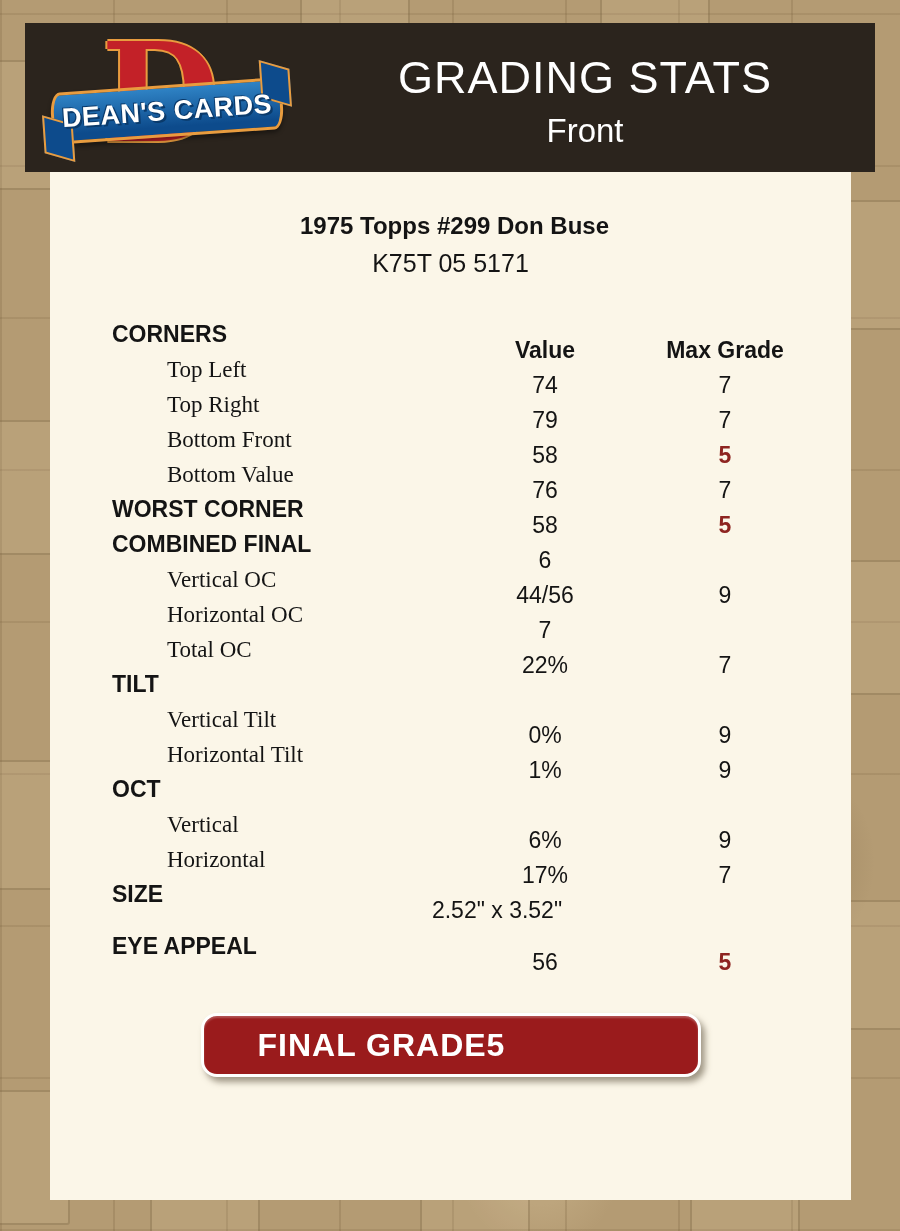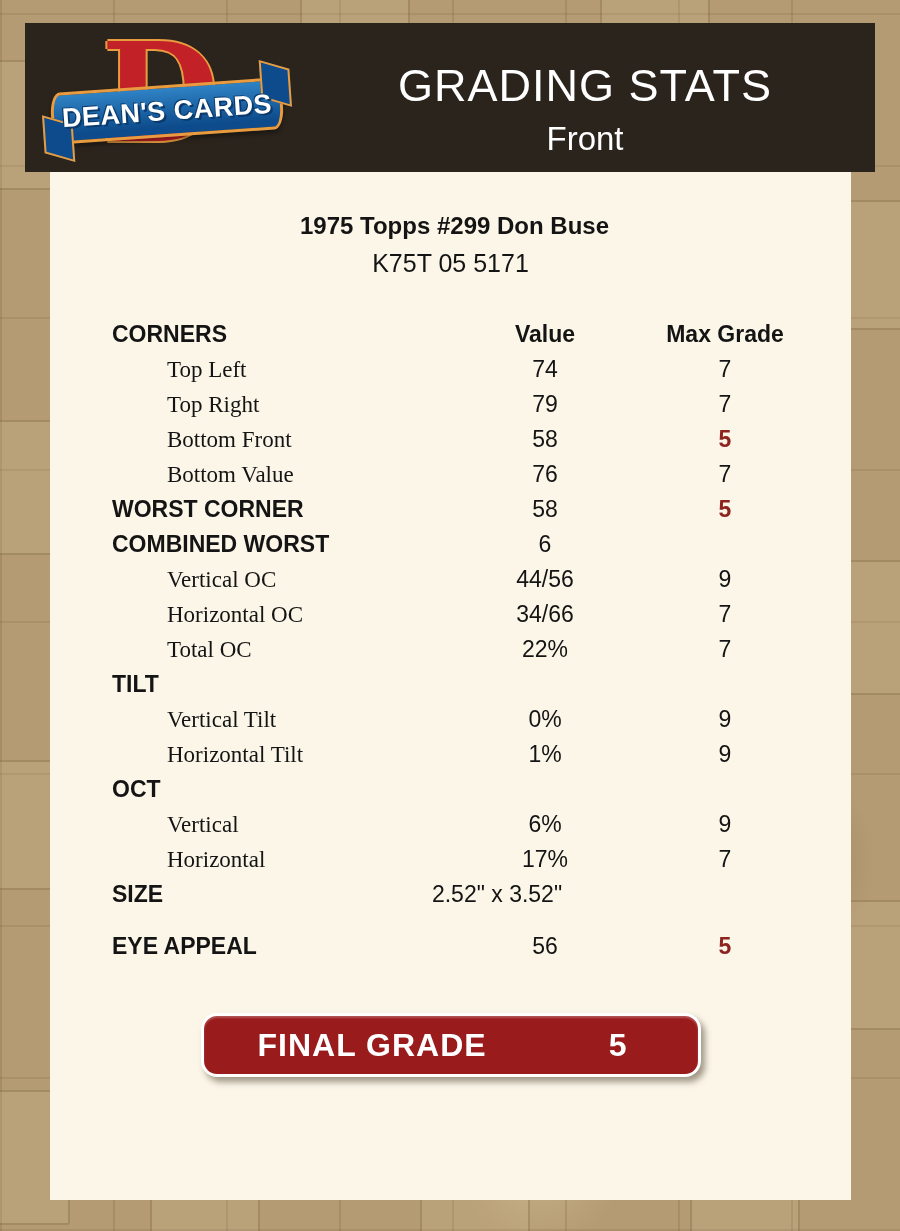--- a/index.html
+++ b/index.html
@@ -18,21 +18,21 @@
       repeating-linear-gradient(90deg, rgba(110,86,52,.20) 0 2px, rgba(0,0,0,0) 2px 113px),
       repeating-linear-gradient(0deg, rgba(110,86,52,.16) 0 2px, rgba(0,0,0,0) 2px 152px),
       radial-gradient(circle at 20% 30%, rgba(225,205,165,.25) 0 40px, rgba(0,0,0,0) 90px),
       radial-gradient(circle at 85% 70%, rgba(90,70,40,.18) 0 50px, rgba(0,0,0,0) 110px),
       radial-gradient(circle at 60% 95%, rgba(225,205,165,.2) 0 35px, rgba(0,0,0,0) 80px);
   }
   .bg-card{position:absolute;border:2px solid rgba(100,78,45,.28);background:rgba(220,200,160,.14);border-radius:3px;}
 
   
   .topbar{position:absolute;left:25px;top:23px;width:850px;height:149px;background:var(--header-bg);}
-  .titles{position:absolute;left:280px;right:10px;top:38px;text-align:center;color:#fff;}
+  .titles{position:absolute;left:280px;right:10px;top:30px;text-align:center;color:#fff;}
   .main-title{font-size:45px;line-height:1.1;letter-spacing:1px;}
   .sub-title{font-size:33px;line-height:1.25;margin-top:7px;}
 
   
   .logo{position:absolute;left:24px;top:6px;width:240px;height:140px;}
   .logo-d{position:absolute;left:52px;top:-4px;font-family:"DejaVu Serif","Liberation Serif",serif;
     font-weight:bold;font-size:136px;line-height:1;color:var(--logo-red);
     text-shadow:-2px 0 var(--logo-gold),2px 0 var(--logo-gold),0 -2px var(--logo-gold),0 2px var(--logo-gold);}
   .ribbon{position:absolute;left:2px;top:56px;width:232px;height:52px;transform:rotate(-4deg);
     background:linear-gradient(180deg,var(--ribbon-blue-light) 0%,var(--ribbon-blue-dark) 85%);
@@ -49,31 +49,31 @@
   
   .panel{position:absolute;left:50px;top:172px;width:801px;height:1028px;background:var(--panel-bg);}
   .card-title{margin-top:40px;text-align:center;font-size:24px;font-weight:bold;padding-left:8px;}
   .card-serial{margin-top:9px;text-align:center;font-size:25px;}
 
   
   .stats{margin-top:39px;}
   .row{display:grid;grid-template-columns:1fr 170px 190px;height:35px;line-height:35px;
     padding-left:62px;padding-right:31px;font-size:23px;}
   .row.gap-before{margin-top:17px;}
-  .cell.value,.cell.max{text-align:center;}
+  .cell.value,.cell.max{text-align:center;margin-top:16px;}
   .row.colhead .cell{font-weight:bold;}
   .row.section .cell.label{font-weight:bold;}
   .row.item .cell.label{padding-left:55px;font-family:Liberation Serif, serif;}
   .cell.max.red{color:var(--grade-red);font-weight:bold;}
   .cell.value.wide{transform:translateX(-48px);white-space:nowrap;}
 
   
   .final-grade{margin:49px auto 0;width:500px;height:64px;background:var(--button-red);
     border:3px solid #fff;border-radius:16px;display:flex;align-items:center;
-    justify-content:space-between;padding:0 70px 0 54px;
+    padding:0 70px 0 54px;
     box-shadow:4px 5px 6px rgba(70,58,38,.5), inset 0 2px 2px rgba(255,255,255,.25);}
   .final-grade span{color:#fff;font-weight:bold;font-size:32px;letter-spacing:1px;}
 </style>
 </head>
 <body>
 
 <div class="stage">
   <div class="collage">
     <div class="bg-card" style="left:-20px;top:60px;width:90px;height:130px;"></div>
     <div class="bg-card" style="left:-30px;top:420px;width:95px;height:135px;"></div>
@@ -131,31 +131,30 @@
     <span class="cell label">Bottom Value</span>
     <span class="cell value">76</span>
     <span class="cell max">7</span>
   </div>
         <div class="row section">
     <span class="cell label">WORST CORNER</span>
     <span class="cell value">58</span>
     <span class="cell max red">5</span>
   </div>
         <div class="row section">
-    <span class="cell label">COMBINED WORST</span>
+    <span class="cell label">COMBINED FINAL</span>
     <span class="cell max">6</span>
   </div>
         <div class="row item">
     <span class="cell label">Vertical OC</span>
     <span class="cell value">44/56</span>
     <span class="cell max">9</span>
   </div>
         <div class="row item">
     <span class="cell label">Horizontal OC</span>
-    <span class="cell value">34/66</span>
     <span class="cell max">7</span>
   </div>
         <div class="row item">
     <span class="cell label">Total OC</span>
     <span class="cell value">22%</span>
     <span class="cell max">7</span>
   </div>
         <div class="row section">
     <span class="cell label">TILT</span>
     <span class="cell value"></span>

